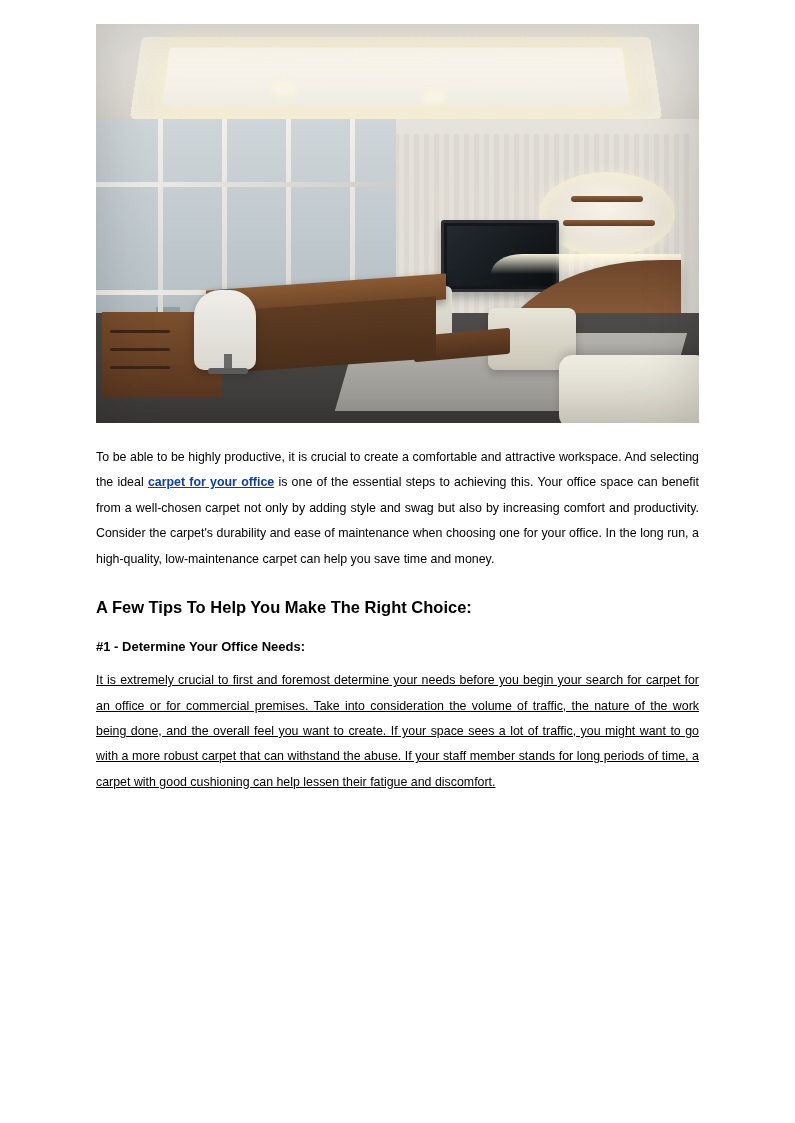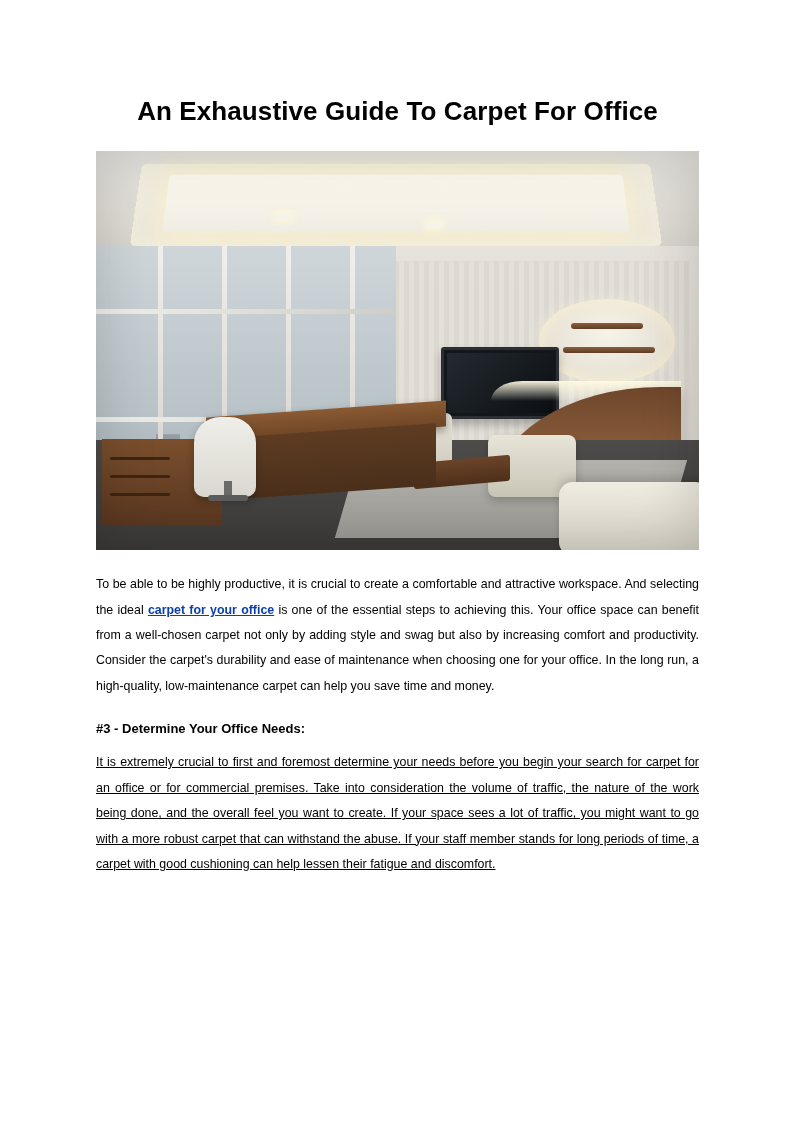--- a/index.html
+++ b/index.html
@@ -219,21 +219,20 @@
     font-size: 13px;
     font-weight: bold;
     color: #000;
   }
 </style>
 </head>
 <body>
 
 <div class="page">
 
-  <h1 class="doc-title">An Exhaustive Guide To Carpet For Office</h1>
 
   <div class="hero">
     <div class="room">
       <div class="ceiling"></div>
       <div class="ceiling-inner"></div>
       <div class="ceiling-cove"></div>
       <div class="downlight" style="left:180px;top:62px;"></div>
       <div class="downlight" style="left:330px;top:70px;"></div>
       <div class="downlight" style="left:470px;top:104px;"></div>
 
@@ -281,18 +280,19 @@
       <div class="chair-stem"></div>
       <div class="chair-base"></div>
 
       <div class="lounge"></div>
       <div class="vignette"></div>
     </div>
   </div>
 
   <p class="body-text"><span>To be able to be highly productive, it is crucial to create a comfortable and attractive workspace. And selecting the ideal </span><a class="inline-link" href="#">carpet for your office</a><span> is one of the essential steps to achieving this. Your office space can benefit from a well-chosen carpet not only by adding style and swag but also by increasing comfort and productivity. Consider the carpet's durability and ease of maintenance when choosing one for your office. In the long run, a high-quality, low-maintenance carpet can help you save time and money.</span></p>
 
-
-  <h3 class="h3">#3 - Determine Your Office Needs:</h3>
+  <h2 class="h2">A Few Tips To Help You Make The Right Choice:</h2>
+
+  <h3 class="h3">#1 - Determine Your Office Needs:</h3>
 
   <p class="body-text tight">It is extremely crucial to first and foremost determine your needs before you begin your search for carpet for an office or for commercial premises. Take into consideration the volume of traffic, the nature of the work being done, and the overall feel you want to create. If your space sees a lot of traffic, you might want to go with a more robust carpet that can withstand the abuse. If your staff member stands for long periods of time, a carpet with good cushioning can help lessen their fatigue and discomfort.</p>
 
 </div>
 
 </body></html>

